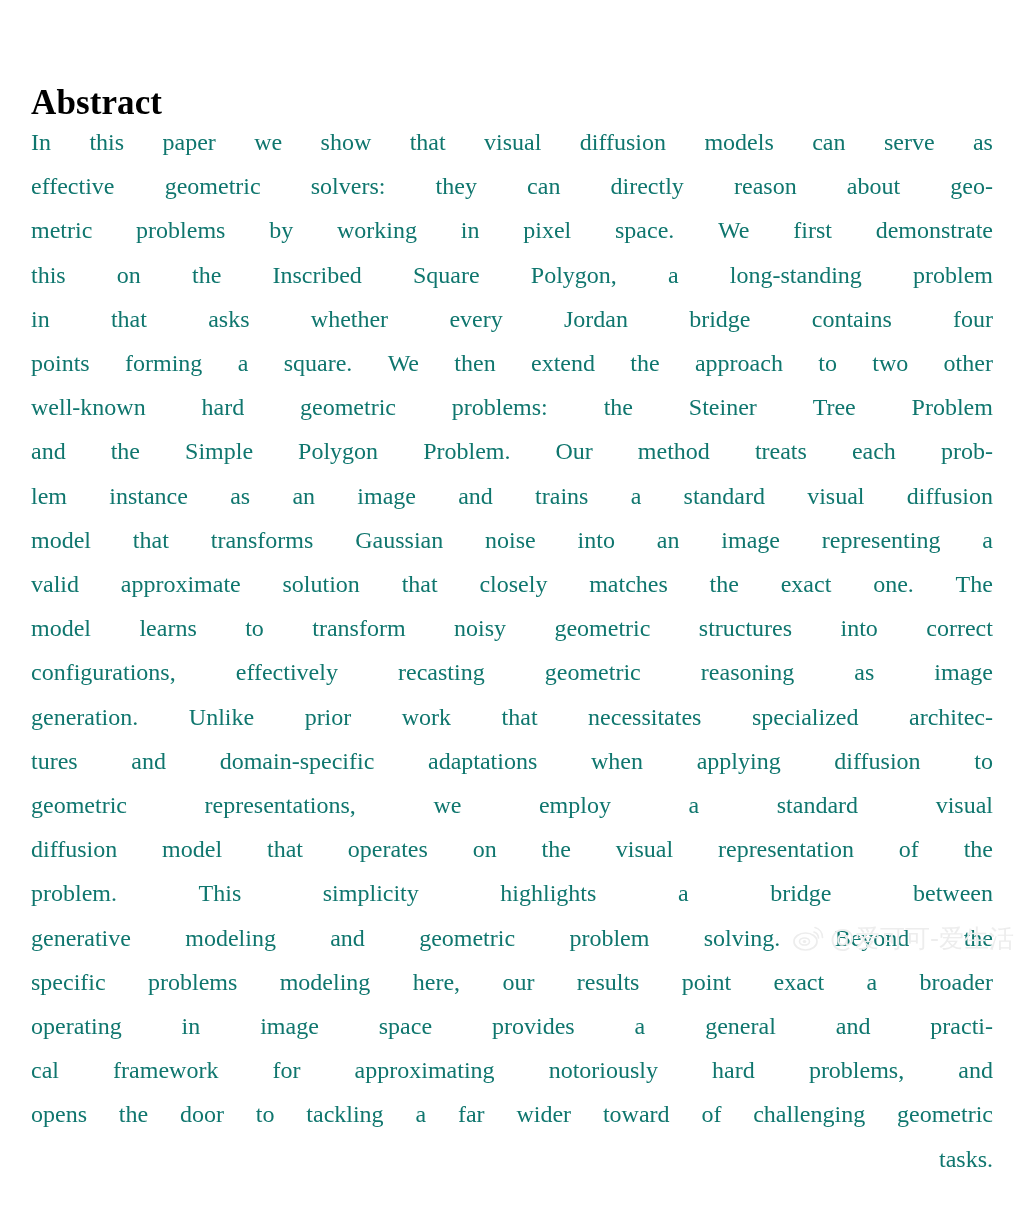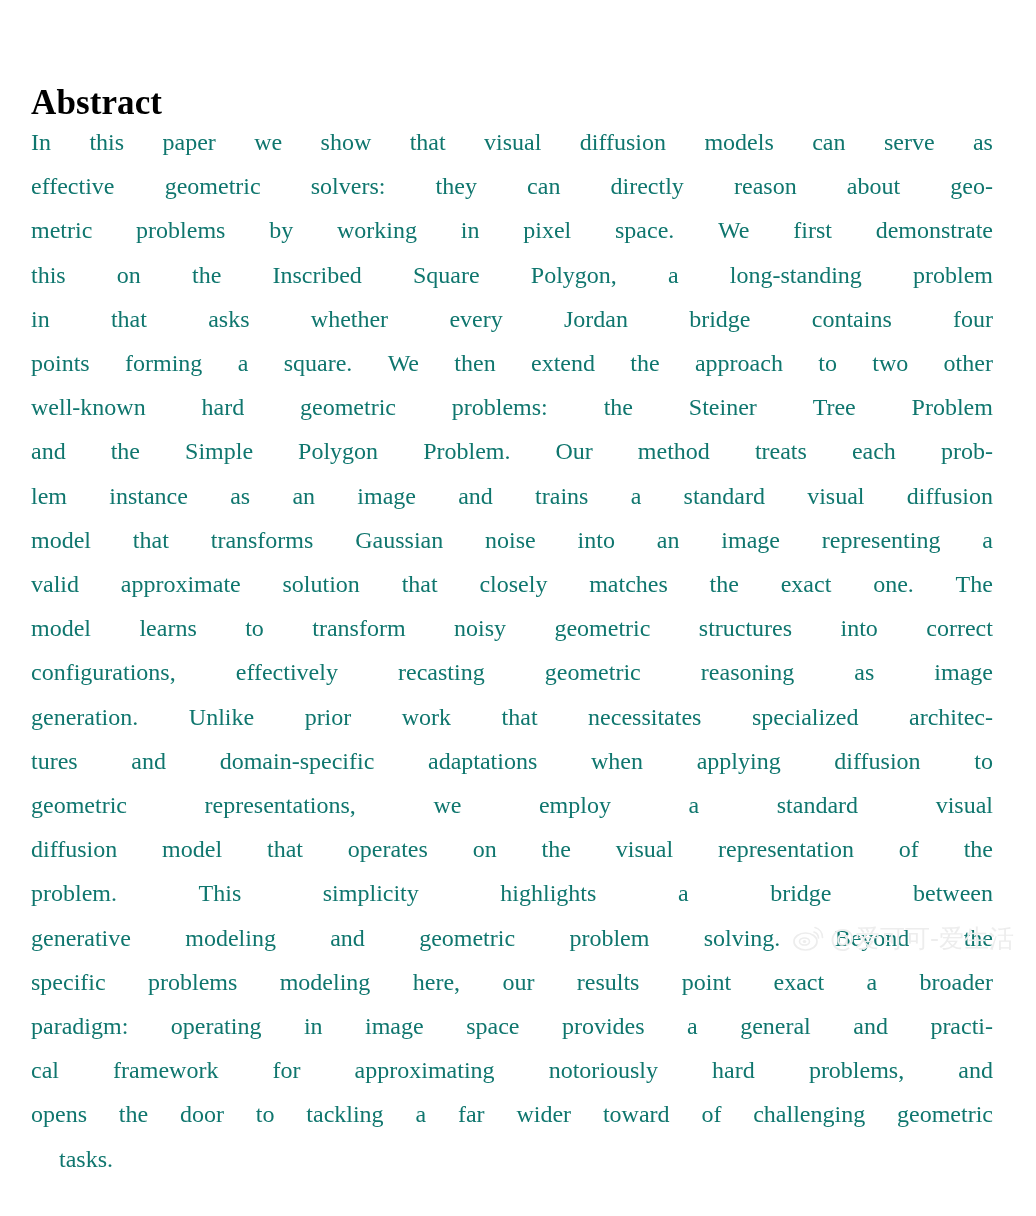--- a/index.html
+++ b/index.html
@@ -62,22 +62,21 @@
     white-space: normal;
   }
   .tline.just > span {
     white-space: pre;
     display: inline-block;
   }
 
   
   .tline.last {
     display: block;
-    text-align: left;
-    margin-left: 28px;
+    text-align: right;
   }
 
   
   .watermark {
     position: absolute;
     right: 22px;
     bottom: 13px;
     display: flex;
     align-items: center;
     gap: 5px;
@@ -325,21 +324,20 @@
         <span>modeling</span>
         <span>here,</span>
         <span>our</span>
         <span>results</span>
         <span>point</span>
         <span>exact</span>
         <span>a</span>
         <span>broader</span>
       </div>
       <div class="tline just">
-        <span>paradigm:</span>
         <span>operating</span>
         <span>in</span>
         <span>image</span>
         <span>space</span>
         <span>provides</span>
         <span>a</span>
         <span>general</span>
         <span>and</span>
         <span>practi-</span>
       </div>

